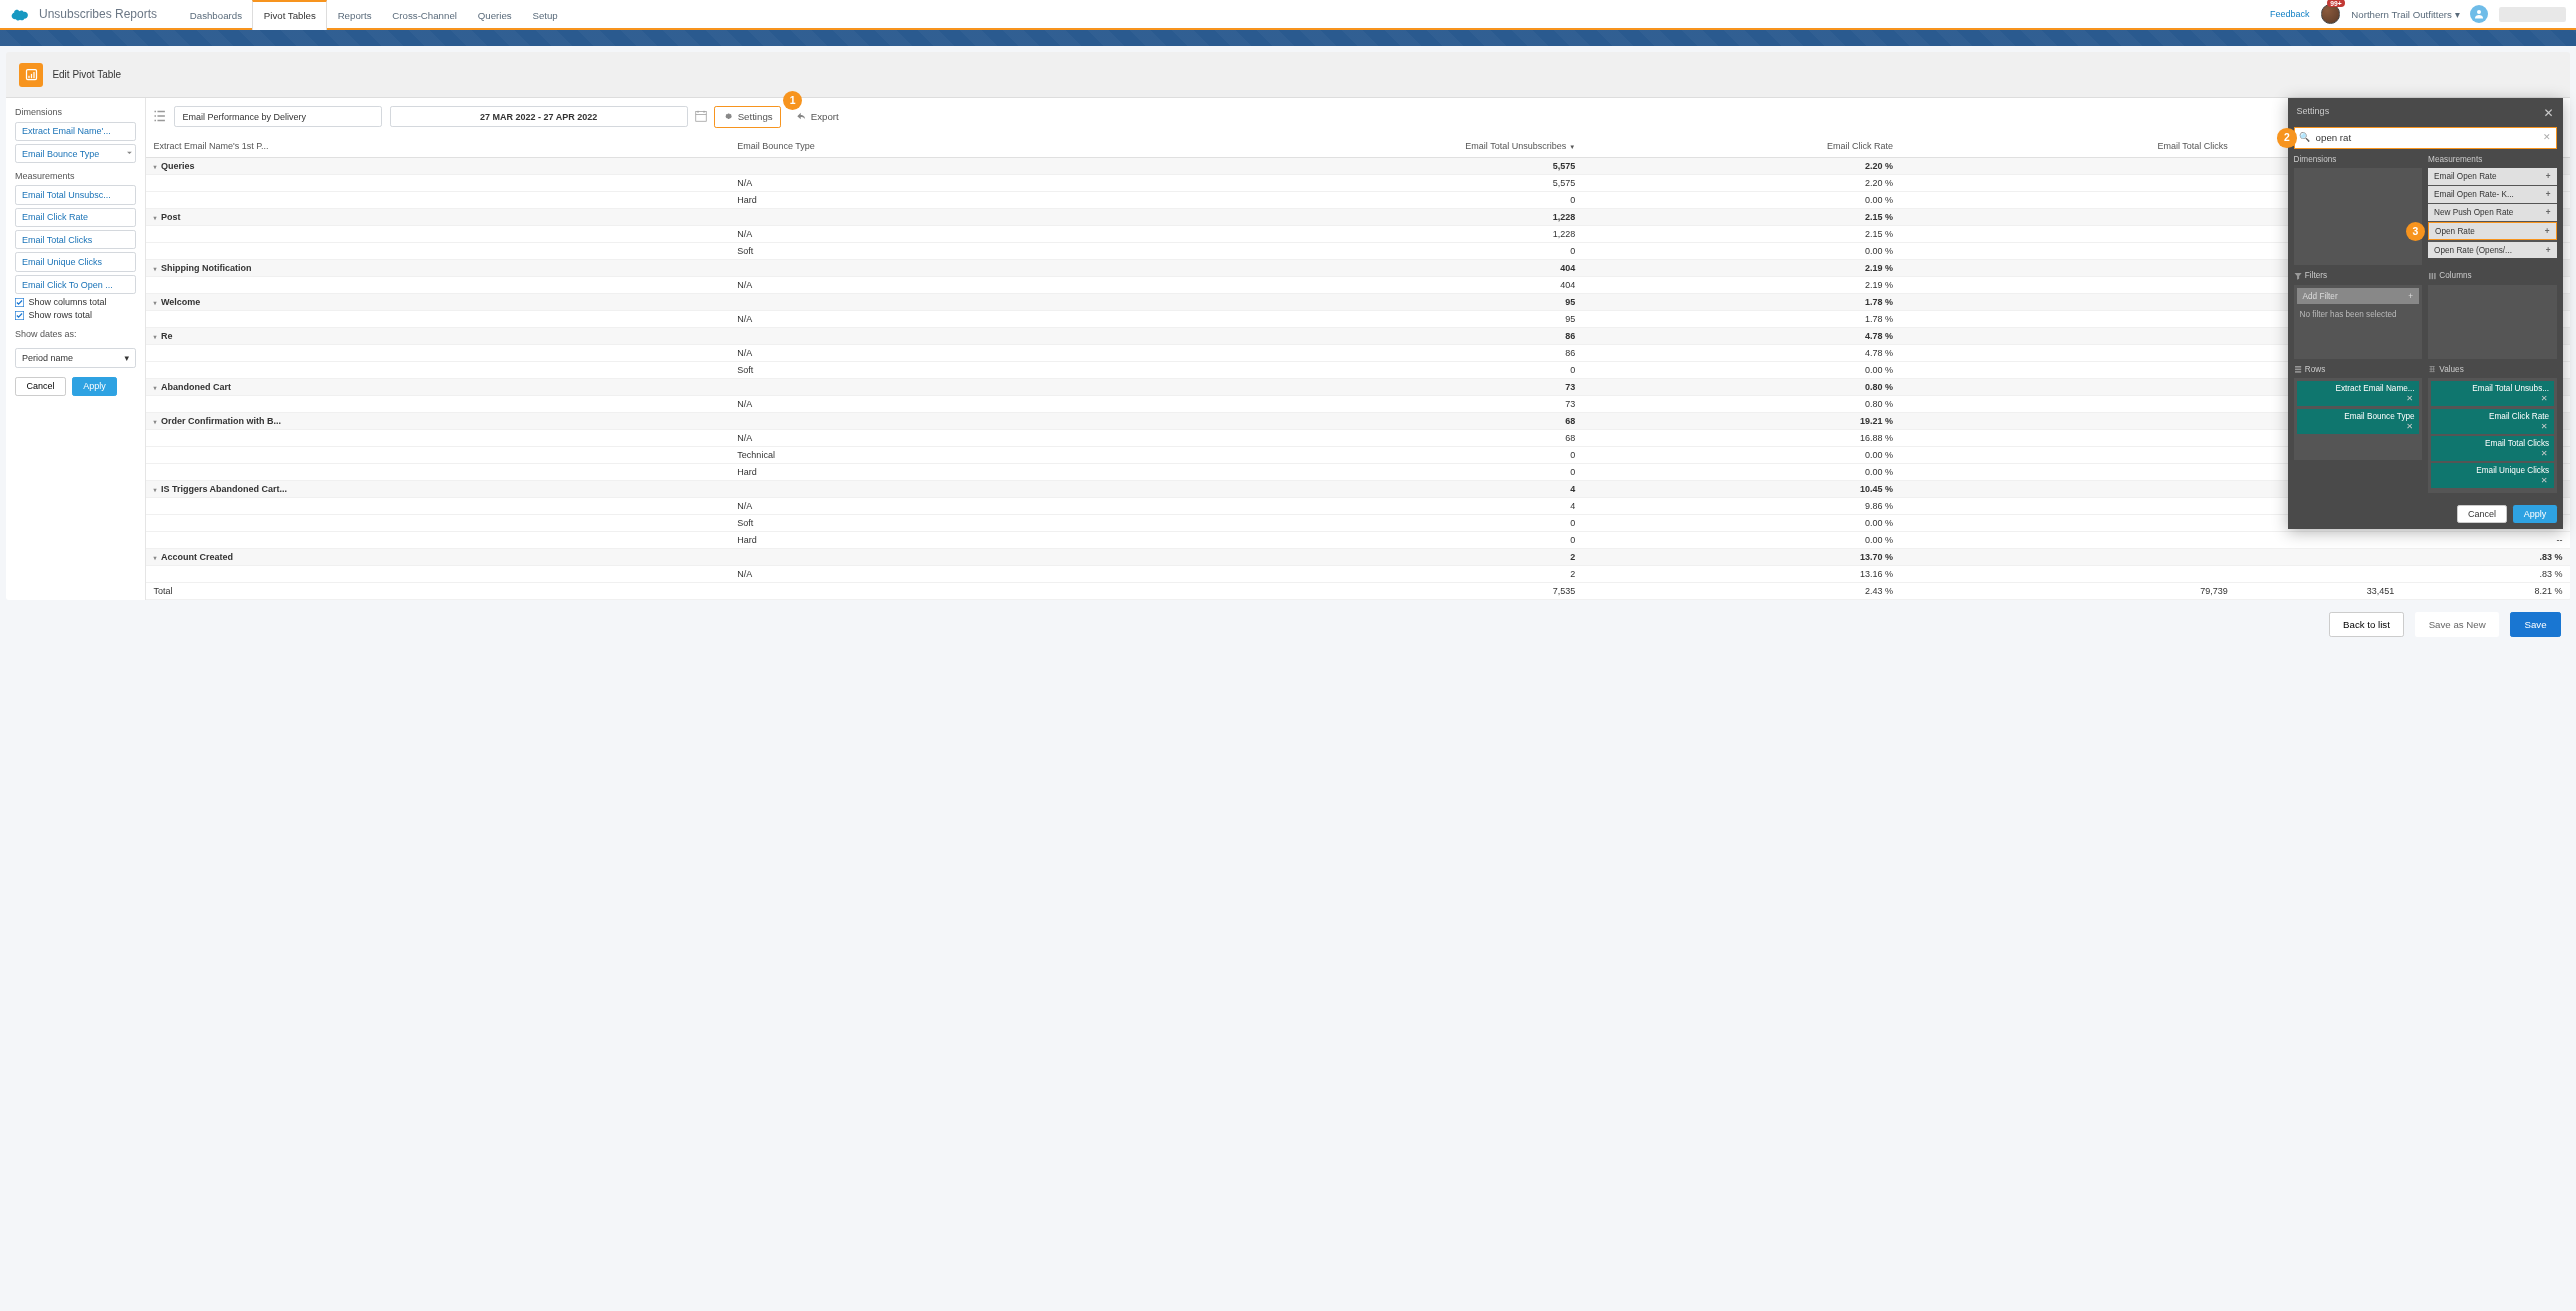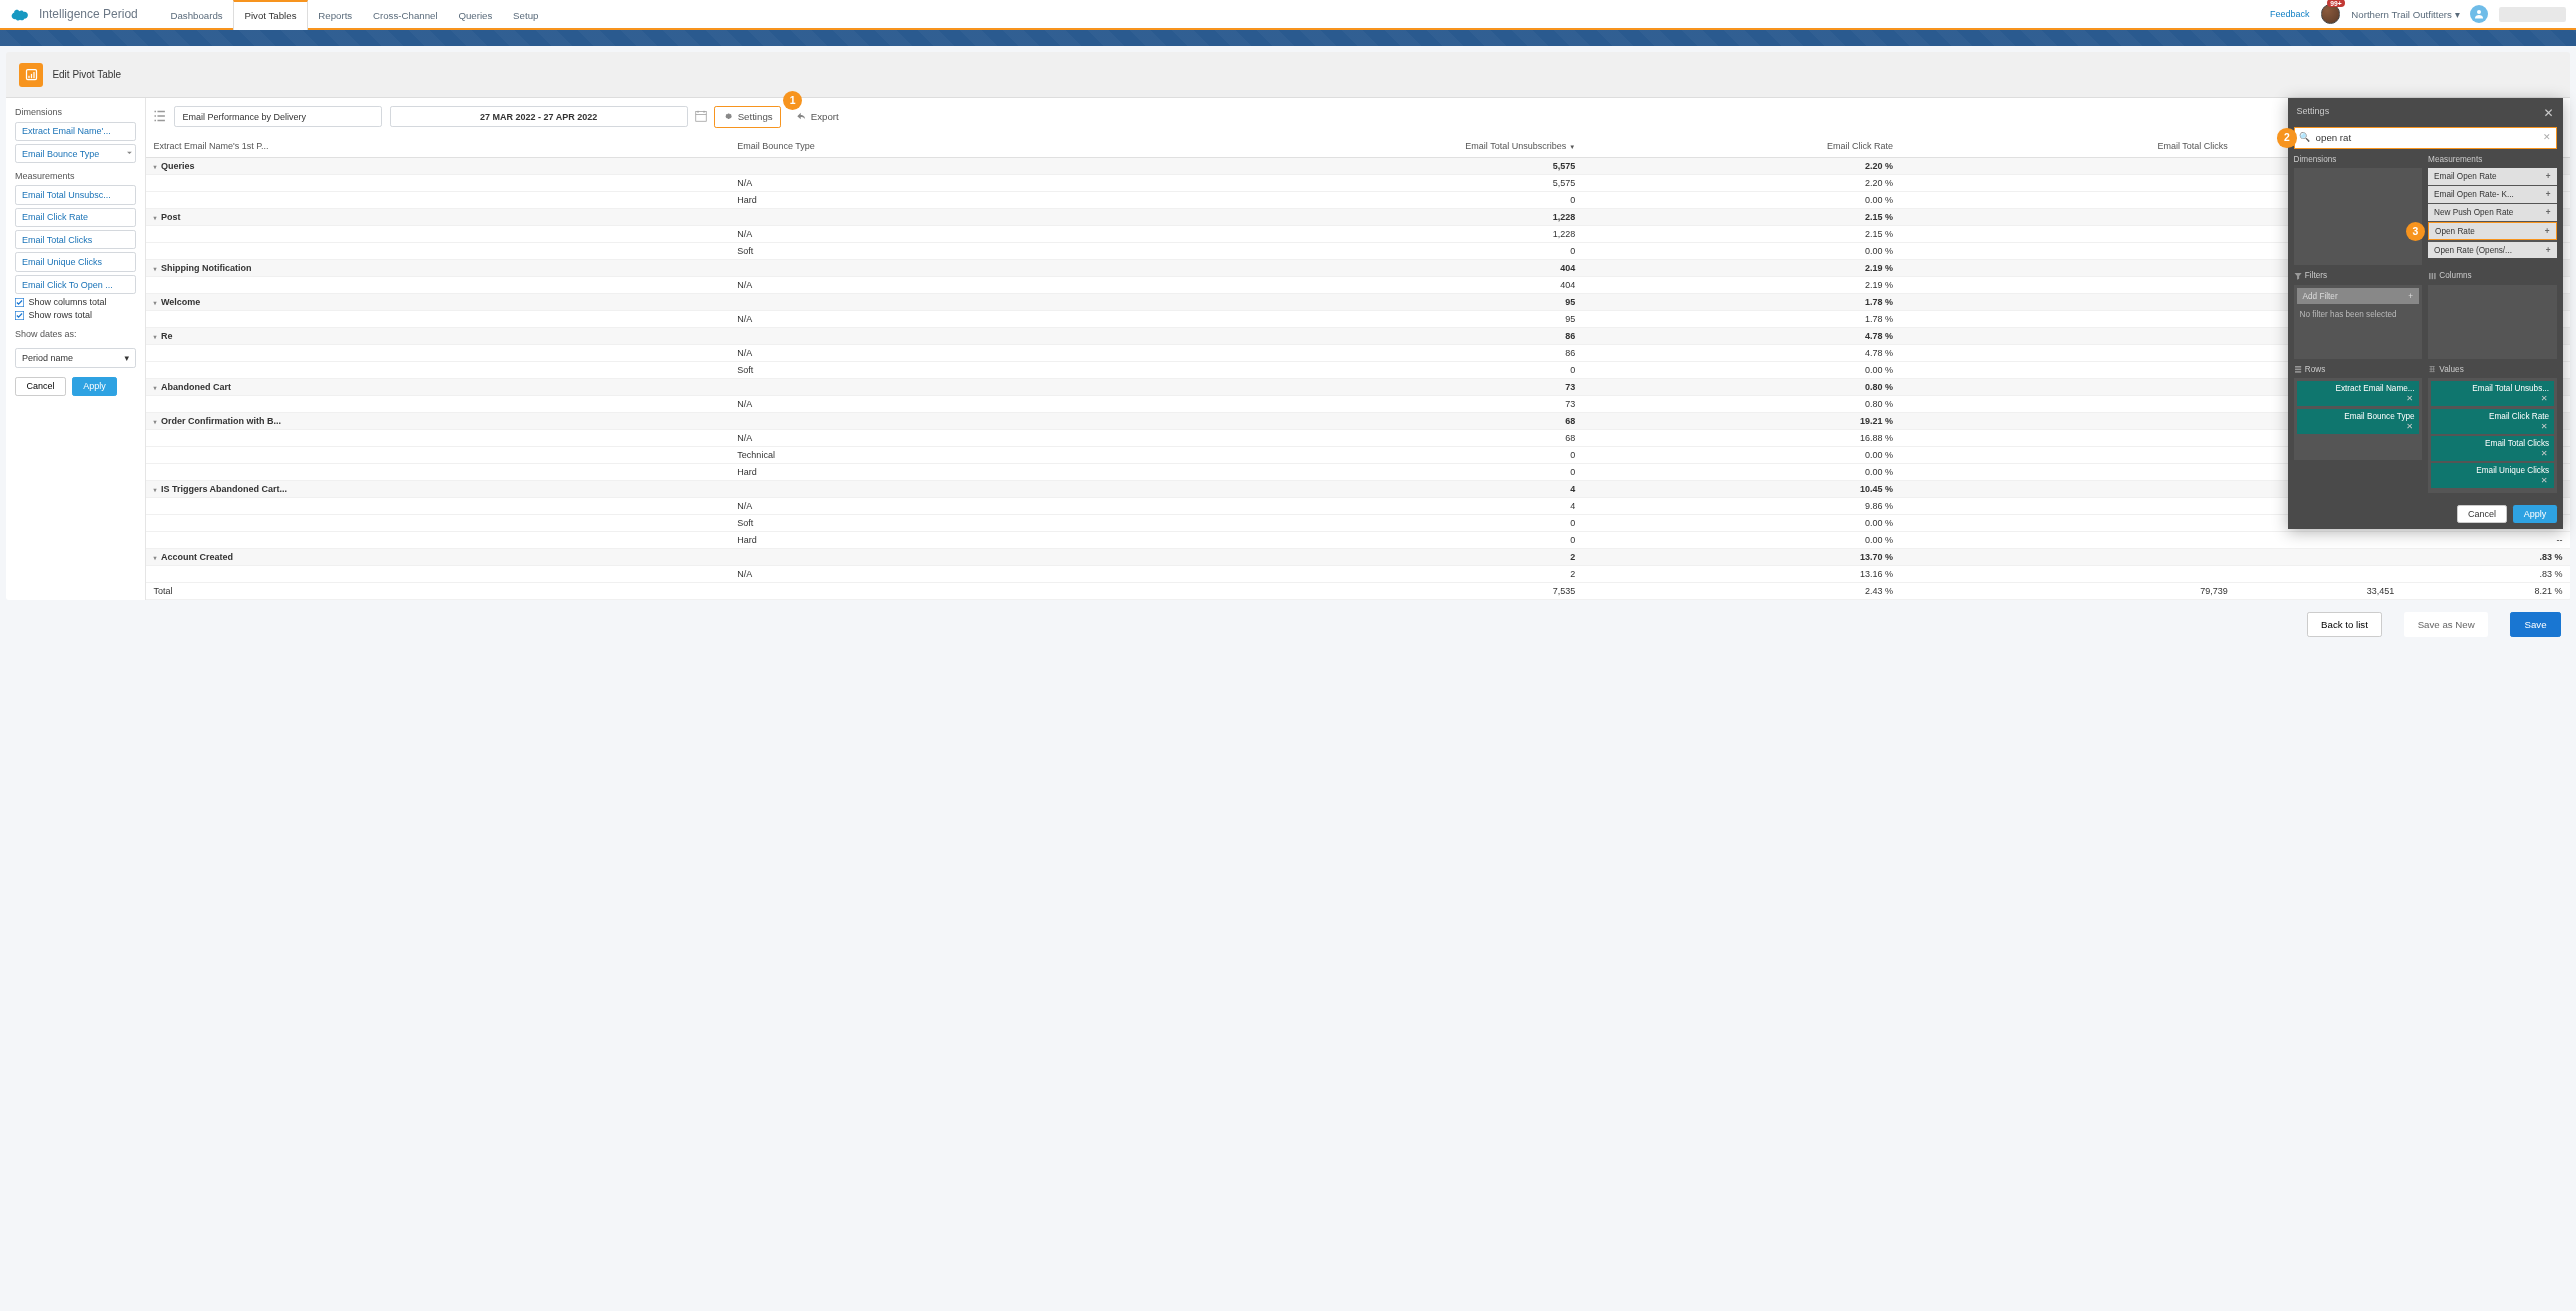--- a/index.html
+++ b/index.html
@@ -70,21 +70,21 @@
 
 
 .footer-bar { display:flex; align-items:center; padding:6px 9px; border-top:0.7px solid #e0e0e0; }
 .pager { display:flex; align-items:center; gap:4.5px; }
 .pager-btn { width:13.4px; height:13.4px; border:0.7px solid #ccc; border-radius:50%; display:flex; align-items:center; justify-content:center; font-size:6.7px; color:#888; cursor:pointer; }
 .pager-num { padding:0 4.5px; cursor:pointer; }
 .pager-num.active { font-weight:bold; }
 .pager-info { margin-left:auto; color:#666; }
 
 
-.bottom-actions { text-align: right; padding: 12px 9px 0 9px; margin: 0 6px; display:flex; gap:22px; justify-content:flex-end; }
+.bottom-actions { text-align: right; padding: 12px 9px 0 9px; margin: 0 6px; display:flex; gap:11px; justify-content:flex-end; }
 .btn-lg { padding: 6px 13.4px; font-size: 9.7px; }
 .btn-save { background:#1976d2; color:#fff; border-color:#1976d2; }
 
 
 .callout { position:absolute; width:19.4px; height:19.4px; background:#f7941e; border-radius:50%; color:#fff; font-weight:bold; display:flex; align-items:center; justify-content:center; z-index:200; font-size:10.4px; }
 
 
 .settings-panel { position:absolute; top:0; right:7.4px; width:275px; background:#4a4a4a; color:#ccc; font-size:9px; z-index:100; box-shadow:0 3px 15px rgba(0,0,0,0.3); }
 .sp-header { display:flex; justify-content:space-between; padding:7.4px 9px; }
 .sp-close { cursor:pointer; color:#ccc; font-size:12px; }
@@ -116,21 +116,21 @@
 </style>
 </head>
 <body>
 
 <div class="topnav">
   <div class="logo">
     <svg viewBox="0 0 40 28">
         <path d="M10 8c2-4 8-4 10 0 2-2 6-2 8 1 4-1 8 2 8 6s-3 7-7 7c-1 3-5 4-8 2-2 2-6 2-8-1-4 1-8-2-8-6 0-3 2-6 5-7v-2z"></path>
       </svg>
   </div>
-  <div class="app-title">Intelligence Period</div>
+  <div class="app-title">Unsubscribes Reports</div>
   <div class="nav-tabs" id="nav-tabs">
       <div class="nav-tab">Dashboards</div>
       <div class="nav-tab active">Pivot Tables</div>
       <div class="nav-tab">Reports</div>
       <div class="nav-tab">Cross-Channel</div>
       <div class="nav-tab">Queries</div>
       <div class="nav-tab">Setup</div>
     </div>
   <div class="nav-right">
     <span class="feedback">Feedback</span>

